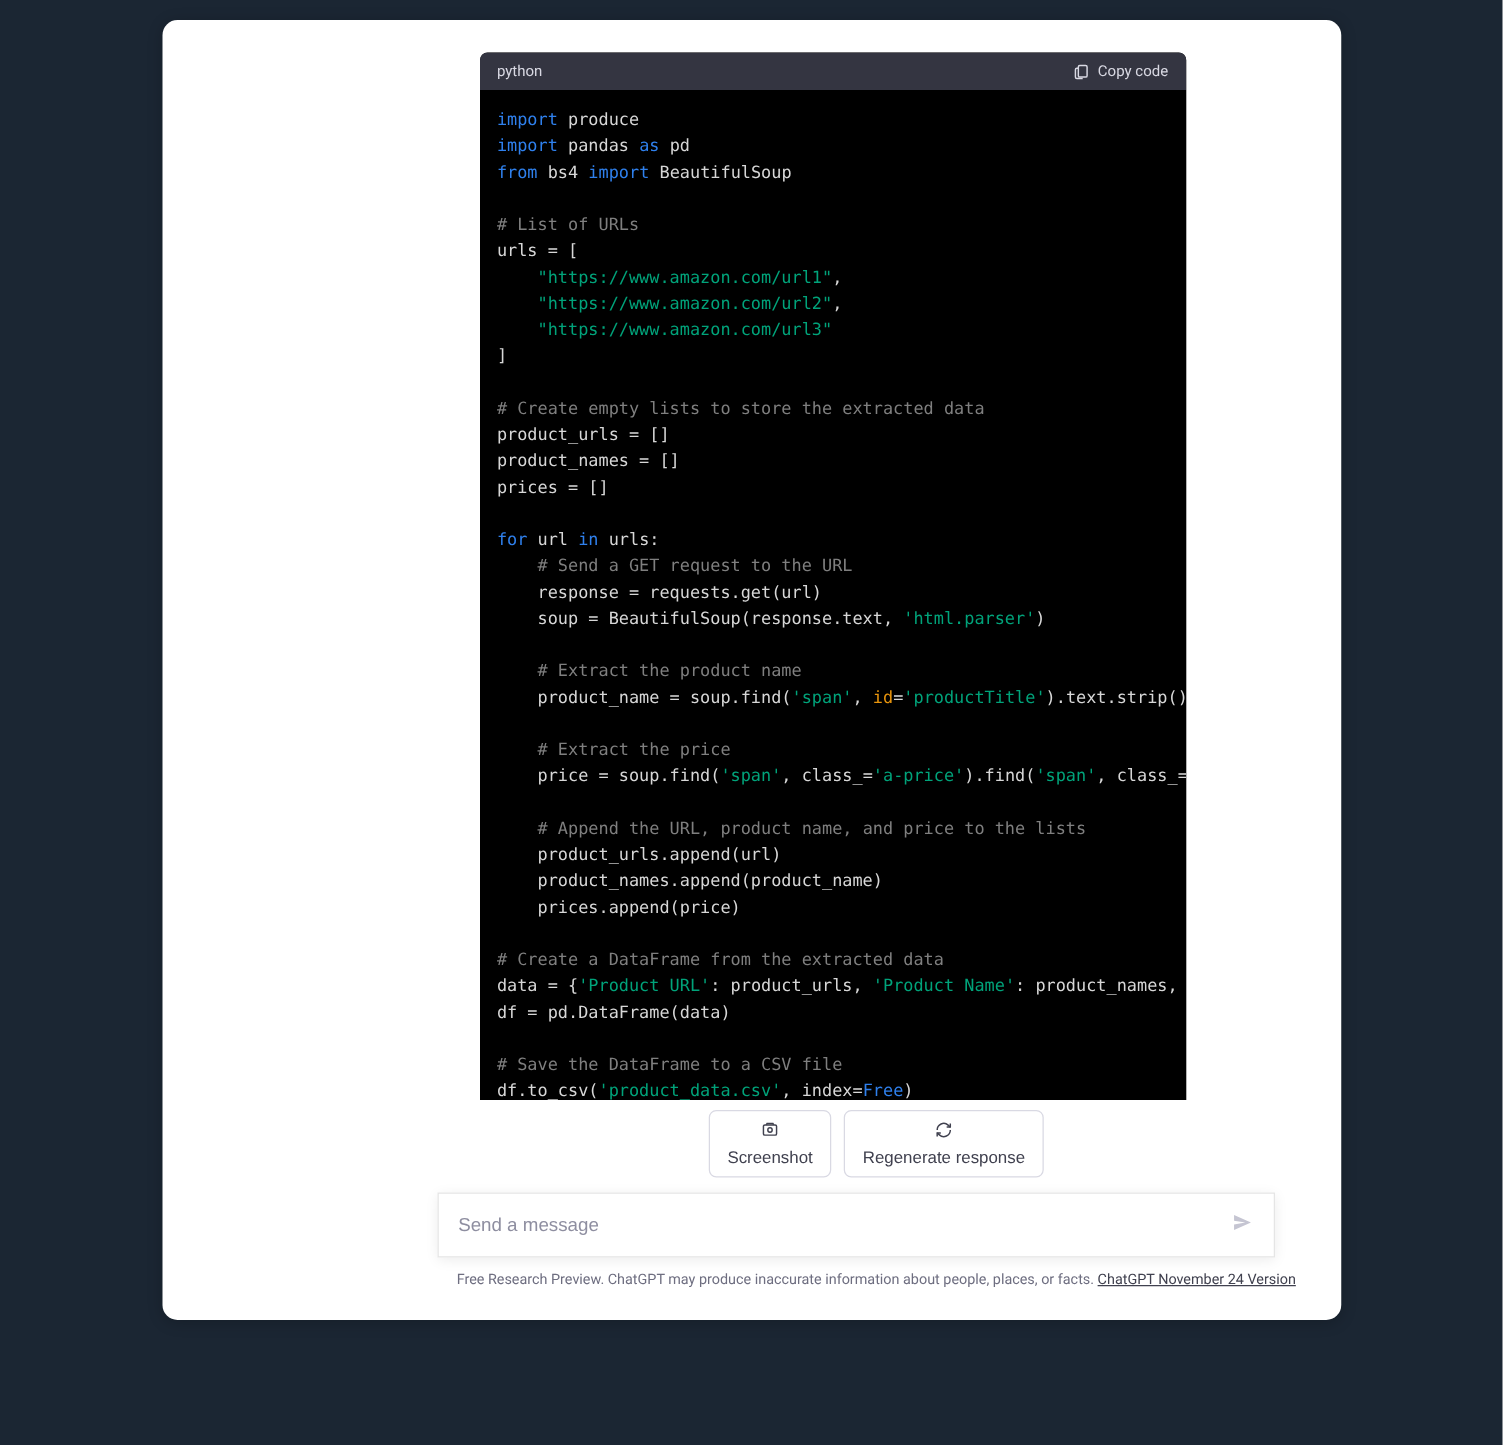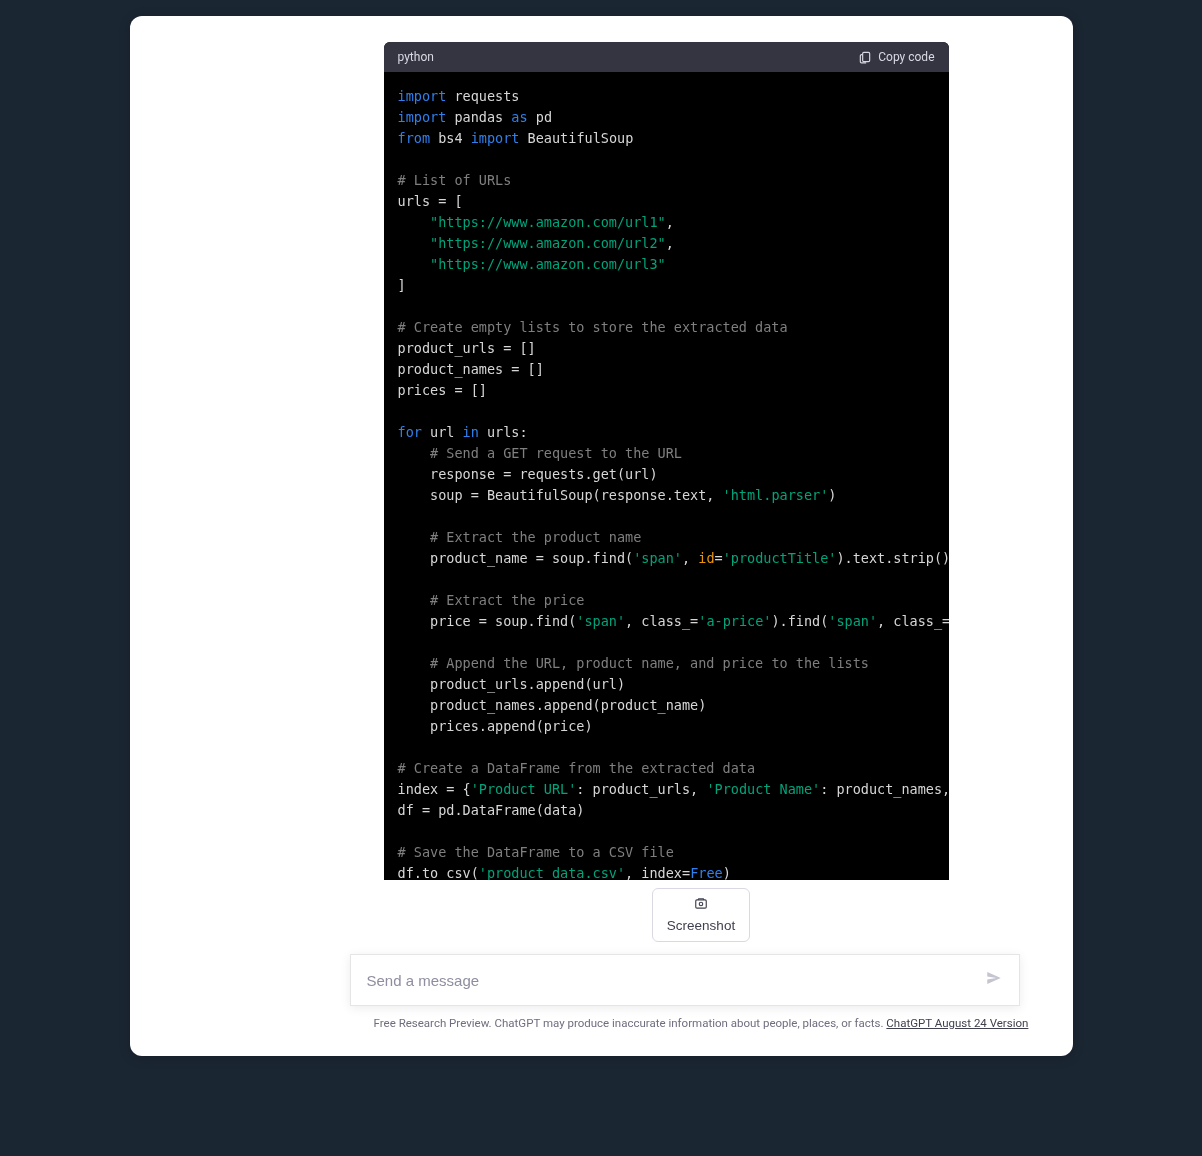--- a/index.html
+++ b/index.html
@@ -148,21 +148,21 @@
         <div class="cb-header">
           <span class="cb-lang">python</span>
           <span class="cb-copy">
             <svg viewBox="0 0 24 24" fill="none" stroke="currentColor" stroke-width="2">
               <rect x="8" y="4" width="12" height="16" rx="2"></rect>
               <path d="M8 8H6a2 2 0 0 0-2 2v10a2 2 0 0 0 2 2h8"></path>
             </svg>
             <span>Copy code</span>
           </span>
         </div>
-        <pre class="code" id="code-area"><span class="tok-kw">import</span><span class="tok-txt"> </span><span class="tok-mod">requests</span>
+        <pre class="code" id="code-area"><span class="tok-kw">import</span><span class="tok-txt"> </span><span class="tok-mod">produce</span>
 <span class="tok-kw">import</span><span class="tok-txt"> </span><span class="tok-mod">pandas</span><span class="tok-txt"> </span><span class="tok-kw">as</span><span class="tok-txt"> </span><span class="tok-mod">pd</span>
 <span class="tok-kw">from</span><span class="tok-txt"> </span><span class="tok-mod">bs4</span><span class="tok-txt"> </span><span class="tok-kw">import</span><span class="tok-txt"> </span><span class="tok-mod">BeautifulSoup</span>
 
 <span class="tok-cmt"># List of URLs</span>
 <span class="tok-txt">urls = [</span>
 <span class="tok-txt">    </span><span class="tok-str">"https://www.amazon.com/url1"</span><span class="tok-txt">,</span>
 <span class="tok-txt">    </span><span class="tok-str">"https://www.amazon.com/url2"</span><span class="tok-txt">,</span>
 <span class="tok-txt">    </span><span class="tok-str">"https://www.amazon.com/url3"</span>
 <span class="tok-txt">]</span>
 
@@ -181,51 +181,60 @@
 
 <span class="tok-txt">    </span><span class="tok-cmt"># Extract the price</span>
 <span class="tok-txt">    price = soup.find(</span><span class="tok-str">'span'</span><span class="tok-txt">, class_=</span><span class="tok-str">'a-price'</span><span class="tok-txt">).find(</span><span class="tok-str">'span'</span><span class="tok-txt">, class_=</span>
 
 <span class="tok-txt">    </span><span class="tok-cmt"># Append the URL, product name, and price to the lists</span>
 <span class="tok-txt">    product_urls.append(url)</span>
 <span class="tok-txt">    product_names.append(product_name)</span>
 <span class="tok-txt">    prices.append(price)</span>
 
 <span class="tok-cmt"># Create a DataFrame from the extracted data</span>
-<span class="tok-txt">index = {</span><span class="tok-str">'Product URL'</span><span class="tok-txt">: product_urls, </span><span class="tok-str">'Product Name'</span><span class="tok-txt">: product_names, </span>
+<span class="tok-txt">data = {</span><span class="tok-str">'Product URL'</span><span class="tok-txt">: product_urls, </span><span class="tok-str">'Product Name'</span><span class="tok-txt">: product_names, </span>
 <span class="tok-txt">df = pd.DataFrame(data)</span>
 
 <span class="tok-cmt"># Save the DataFrame to a CSV file</span>
 <span class="tok-txt">df.to_csv(</span><span class="tok-str">'product_data.csv'</span><span class="tok-txt">, index=</span><span class="tok-const">Free</span><span class="tok-txt">)</span>
 
 
 </pre>
       </div>
     </div>
 
     <div class="action-row">
       <button class="action-btn">
         <svg viewBox="0 0 24 24" fill="none" stroke="currentColor" stroke-width="2">
           <rect x="3" y="5" width="18" height="14" rx="2"></rect>
           <circle cx="12" cy="12" r="3"></circle>
           <path d="M7 5l1-2h8l1 2"></path>
         </svg>
         <span>Screenshot</span>
       </button>
+      <button class="action-btn">
+        <svg viewBox="0 0 24 24" fill="none" stroke="currentColor" stroke-width="2">
+          <path d="M3 12a9 9 0 0 1 15-6.7L21 8"></path>
+          <path d="M21 3v5h-5"></path>
+          <path d="M21 12a9 9 0 0 1-15 6.7L3 16"></path>
+          <path d="M3 21v-5h5"></path>
+        </svg>
+        <span>Regenerate response</span>
+      </button>
     </div>
 
     <div class="input-wrap">
       <div class="m-input">
         <input type="text" placeholder="Send a message" style="">
         <span class="send-btn">
           <svg viewBox="0 0 24 24" fill="currentColor">
             <path d="M3 20l18-8L3 4v6l12 2-12 2z"></path>
           </svg>
         </span>
       </div>
     </div>
 
     <div class="footer-text">
-      <span>Free Research Preview. ChatGPT may produce inaccurate information about people, places, or facts. </span><a href="#">ChatGPT August 24 Version</a>
+      <span>Free Research Preview. ChatGPT may produce inaccurate information about people, places, or facts. </span><a href="#">ChatGPT November 24 Version</a>
     </div>
 
   </div>
 </div>
 
 </body></html>

